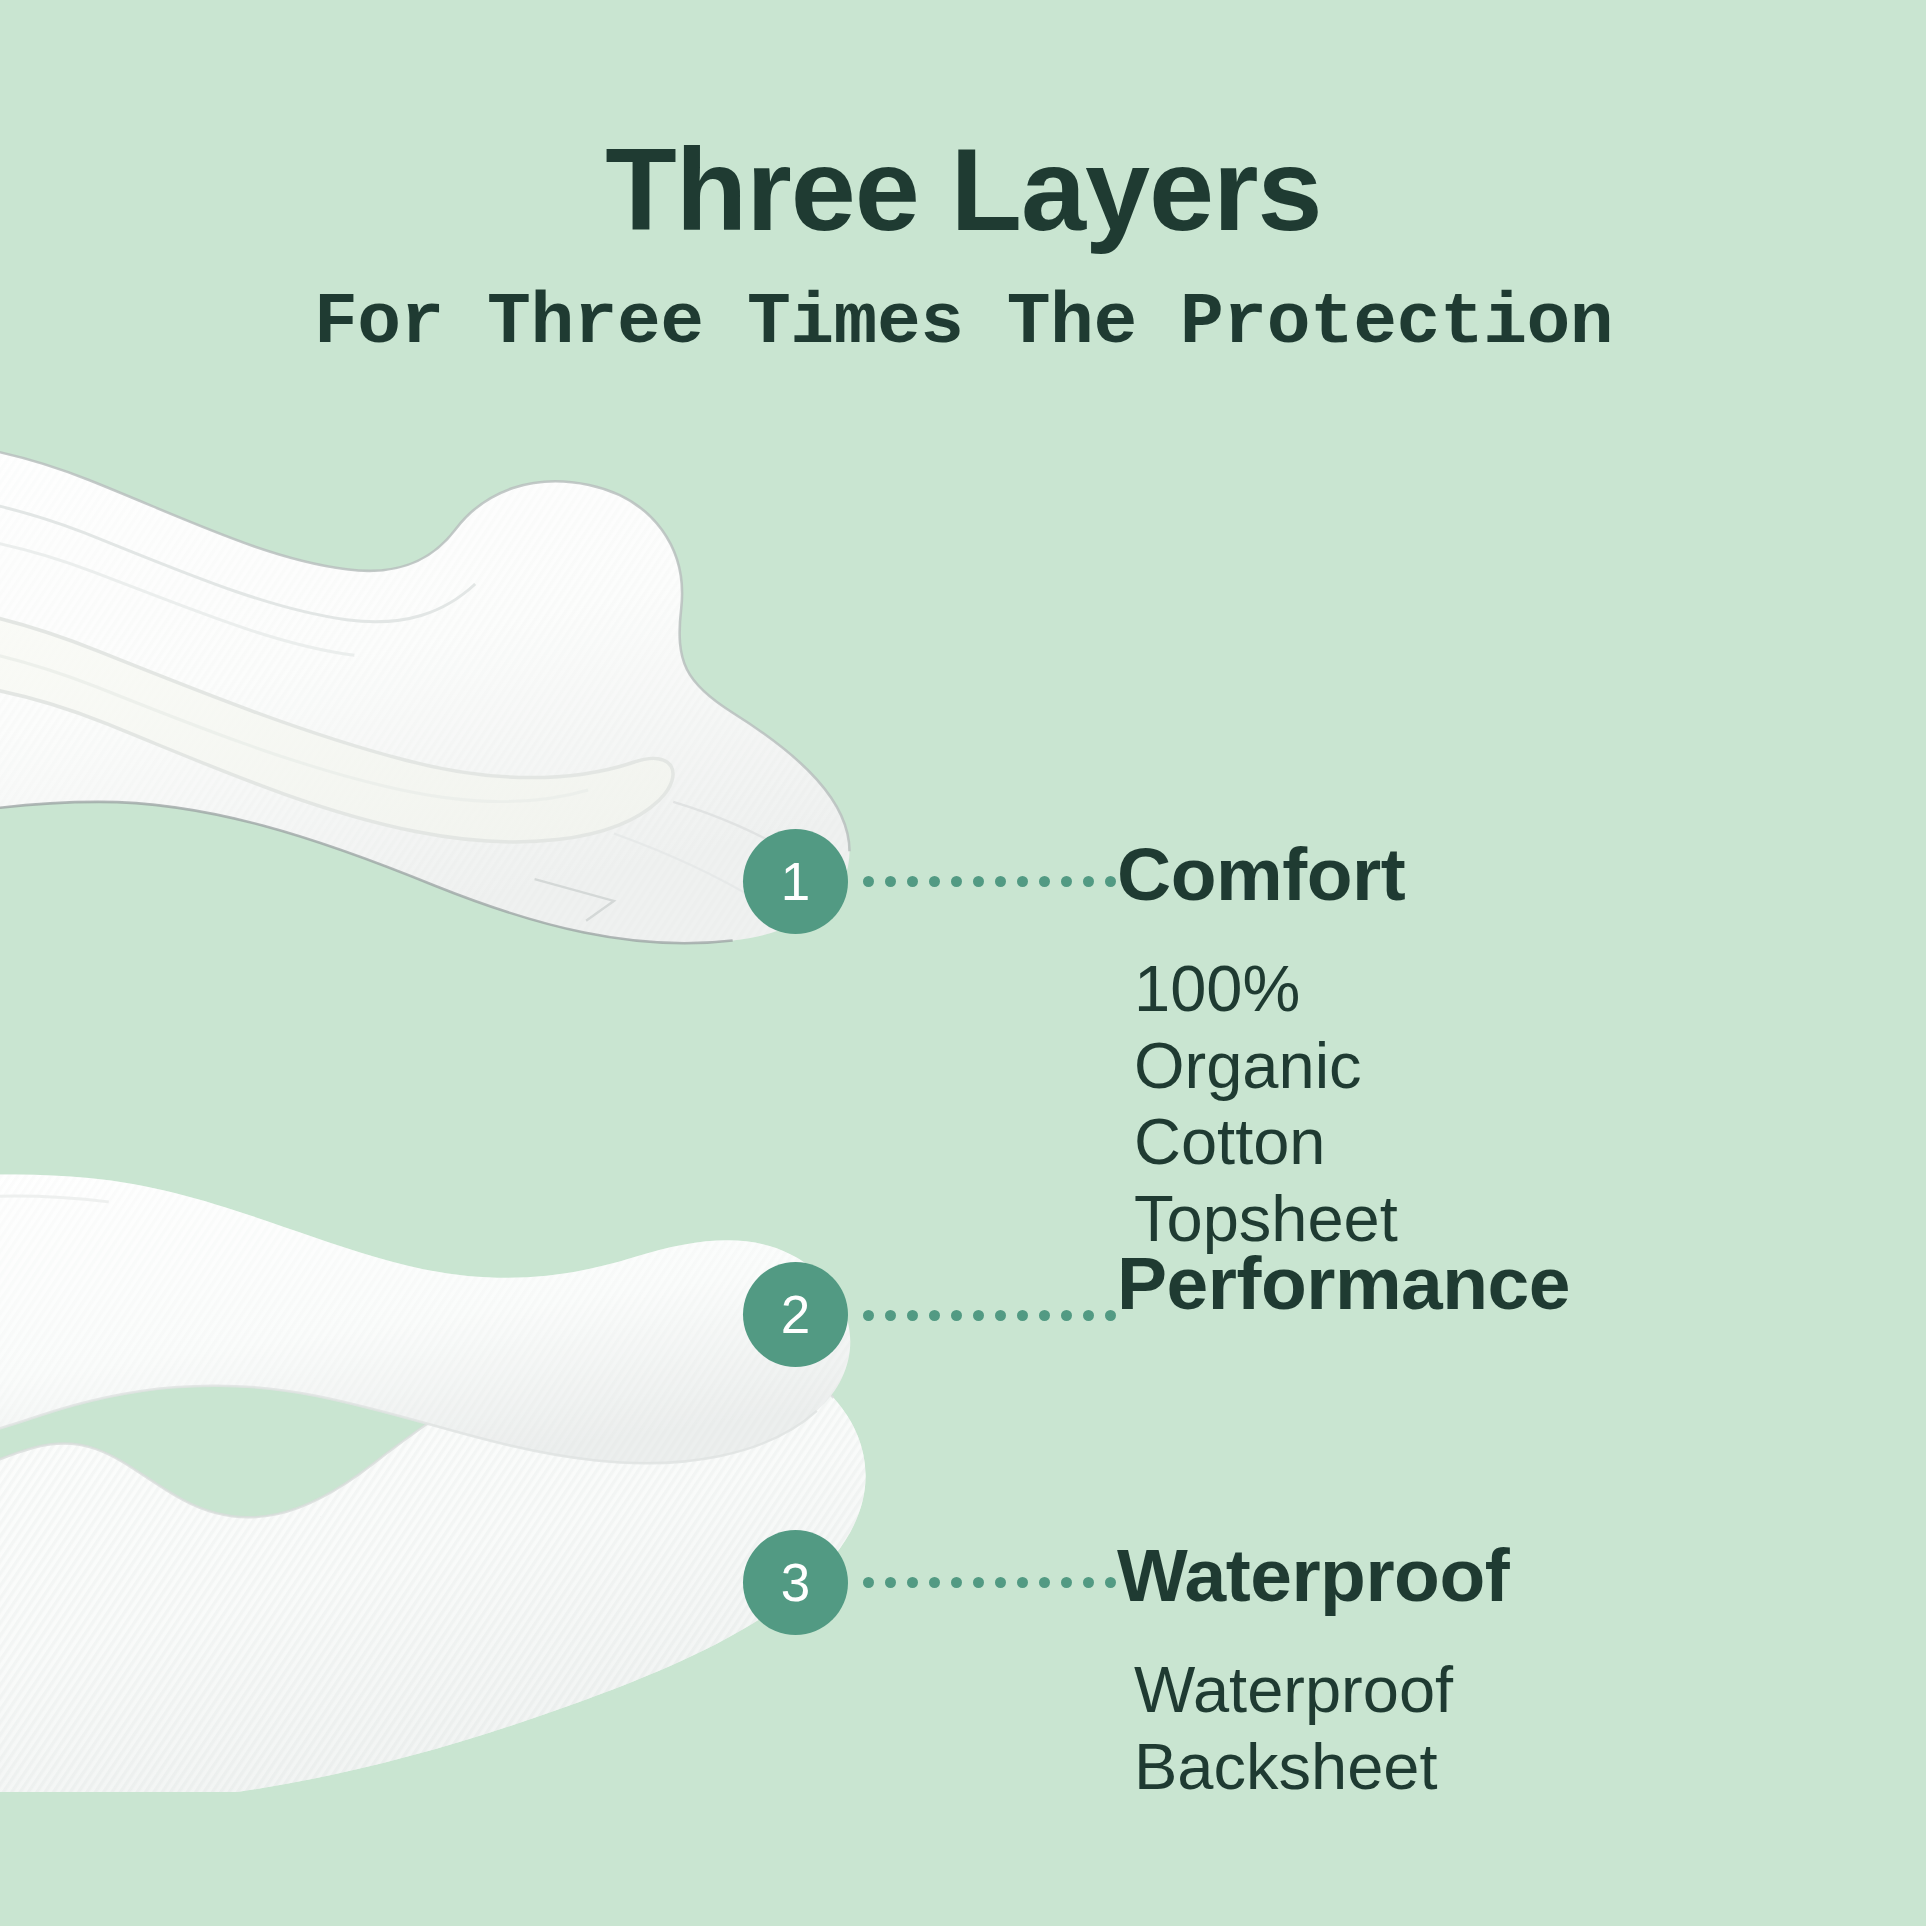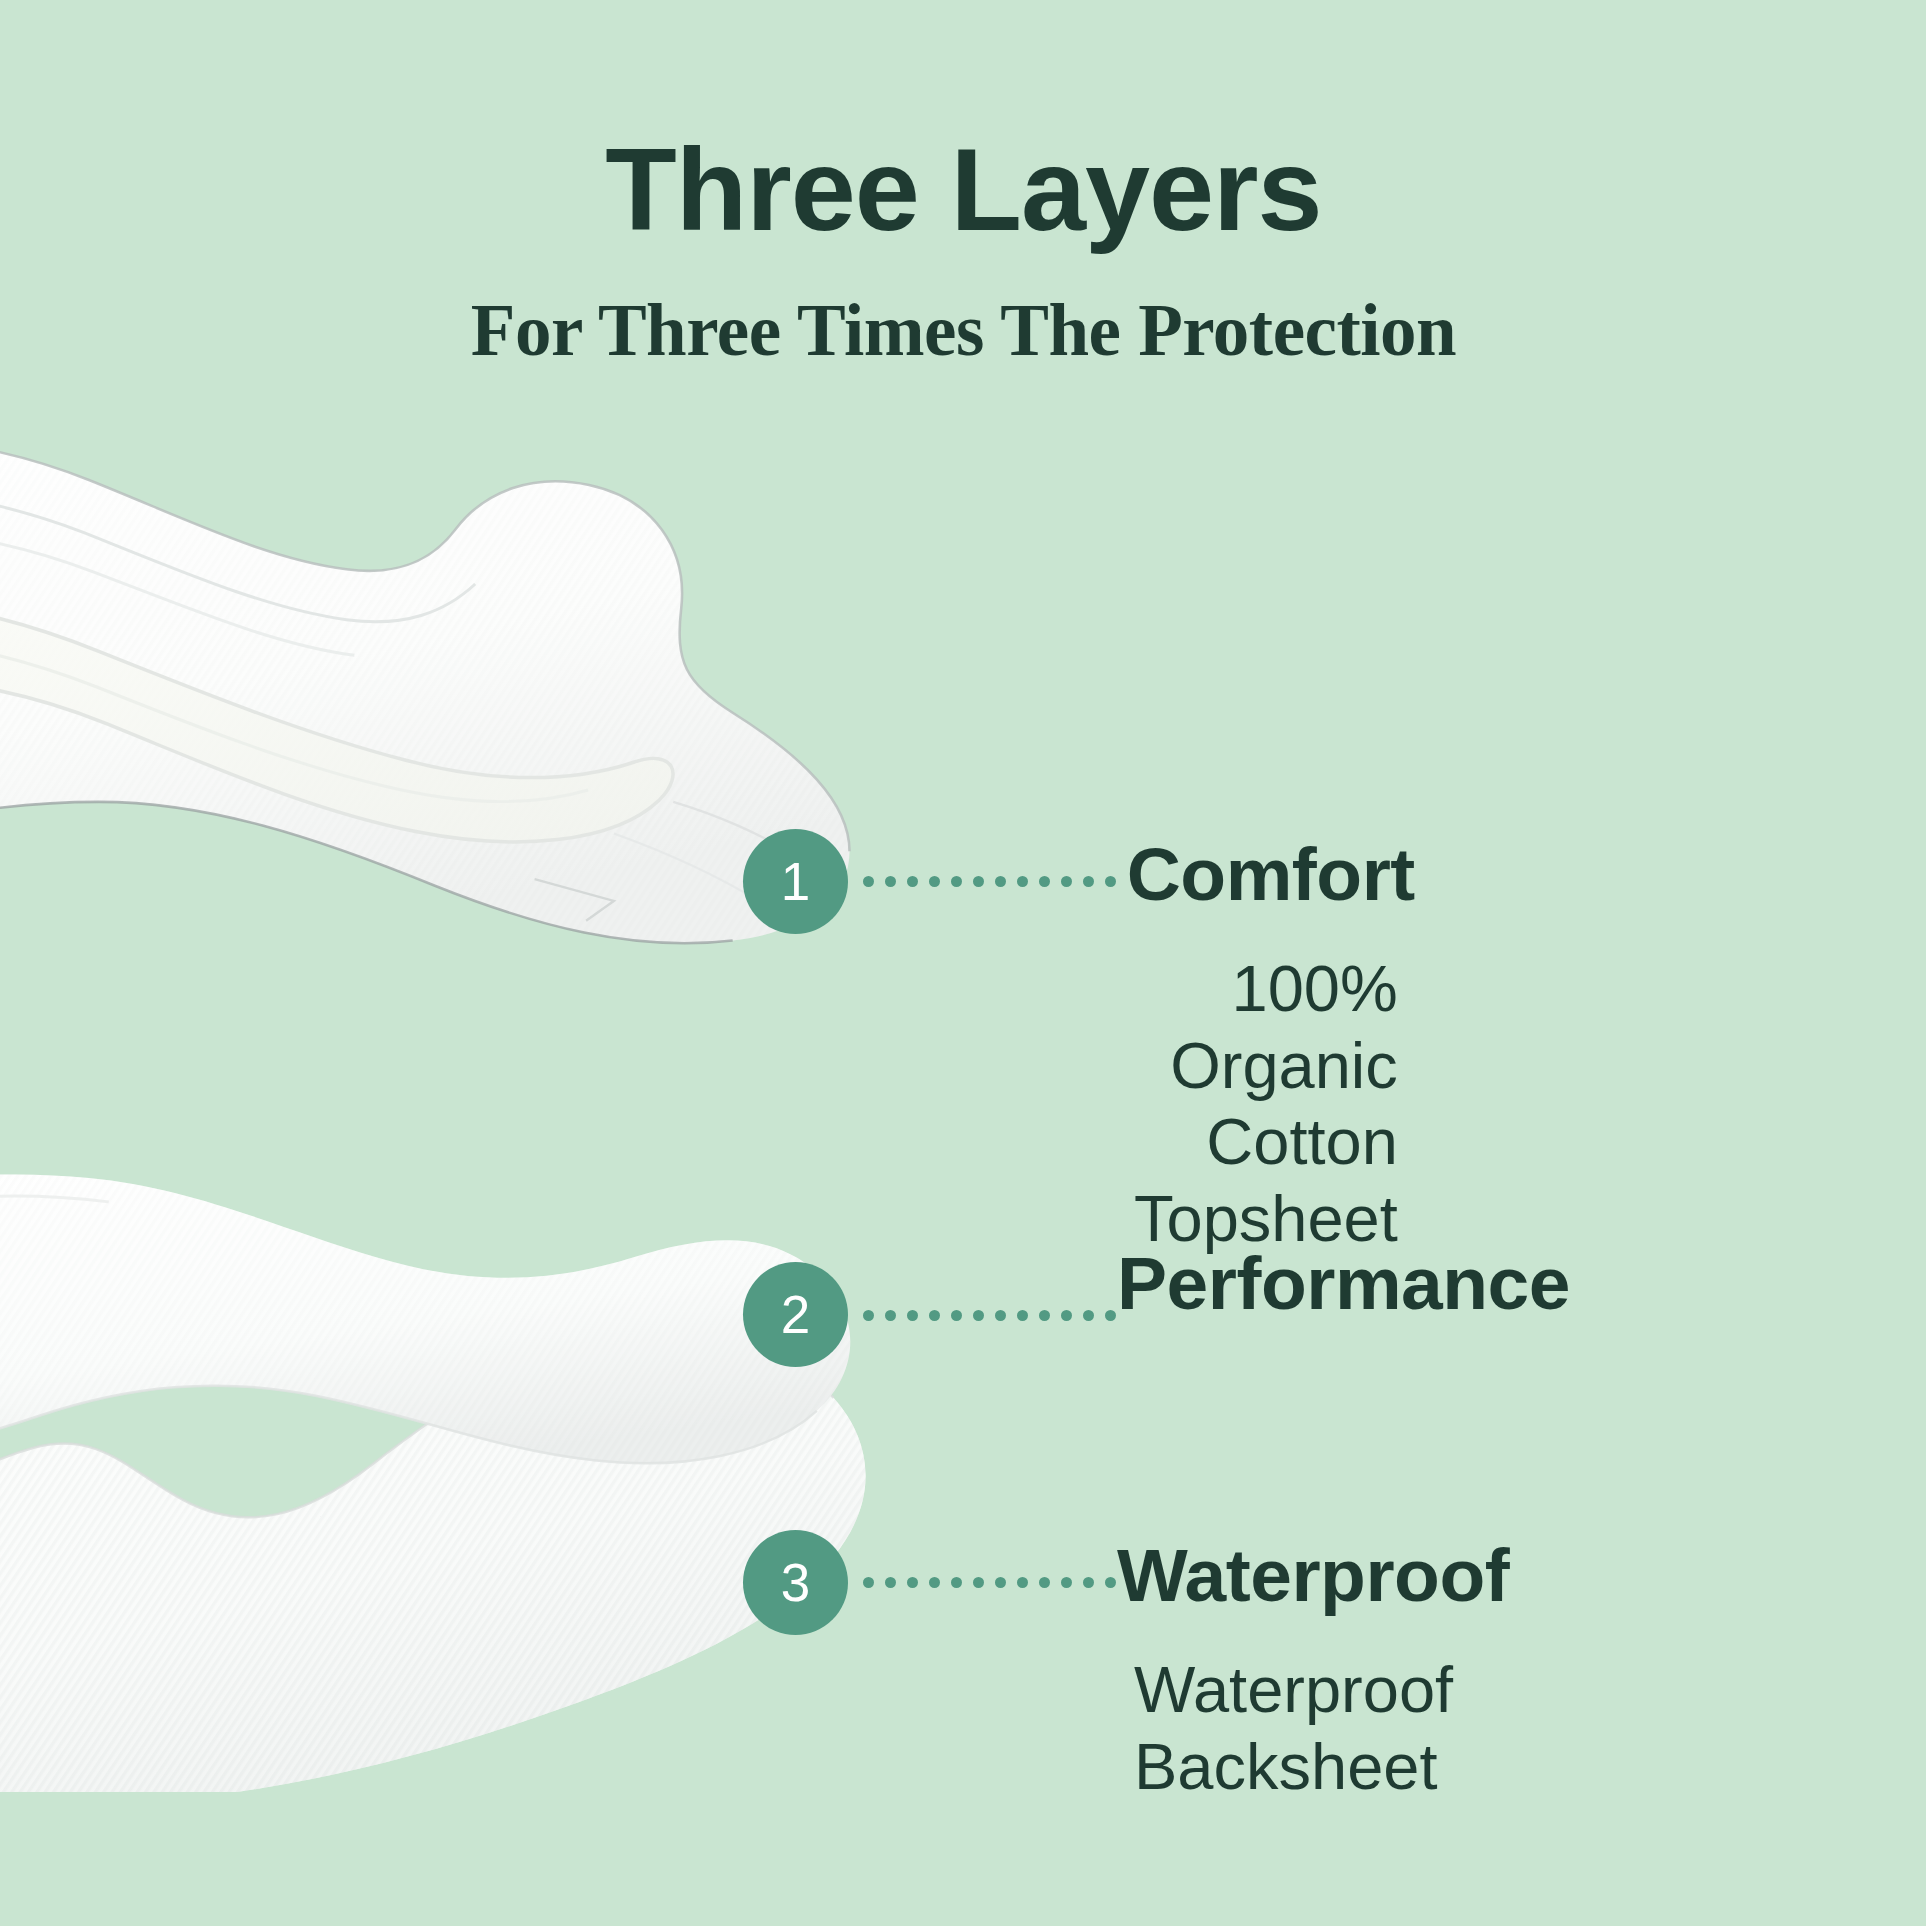--- a/index.html
+++ b/index.html
@@ -38,28 +38,28 @@
     padding-top: 131px;
     font-size: 117px;
     font-weight: 700;
     letter-spacing: -1px;
     line-height: 1.0;
     color: #1f3b32;
     font-family: "Liberation Sans", sans-serif;
   }
 
   .sub-title {
-    margin: 16px;
+    margin: 8px;
     padding-top: 30px;
     font-size: 73px;
     font-weight: 700;
     letter-spacing: -0.5px;
     line-height: 1.0;
     color: #1f3b32;
-    font-family: Liberation Serif, serif;
+    font-family: Liberation Mono, monospace;
   }
 
   
   #product-illustration {
     position: absolute;
     left: -20px;
     top: 386px;
     width: 1129px;
     height: 1406px;
   }
@@ -125,21 +125,21 @@
     line-height: 1.18;
     color: #1f3b32;
     font-family: "Liberation Sans", sans-serif;
     max-width: 752px;
   }
 
   
   #callout-1 { left: 0; top: 0; }
   #callout-1 .badge { left: 743px; top: 829px; }
   #callout-1 .dots  { left: 863px; top: 875px; }
-  #callout-1 .callout-text { left: 1117px; top: 837px; text-align: right; }
+  #callout-1 .callout-text { left: 1117px; top: 837px; }
 
   
   #callout-2 { left: 0; top: 0; }
   #callout-2 .badge { left: 743px; top: 1262px; }
   #callout-2 .dots  { left: 863px; top: 1309px; }
   #callout-2 .callout-text { left: 1117px; top: 1246px; }
 
   
   #callout-3 { left: 0; top: 0; }
   #callout-3 .badge { left: 743px; top: 1530px; }

